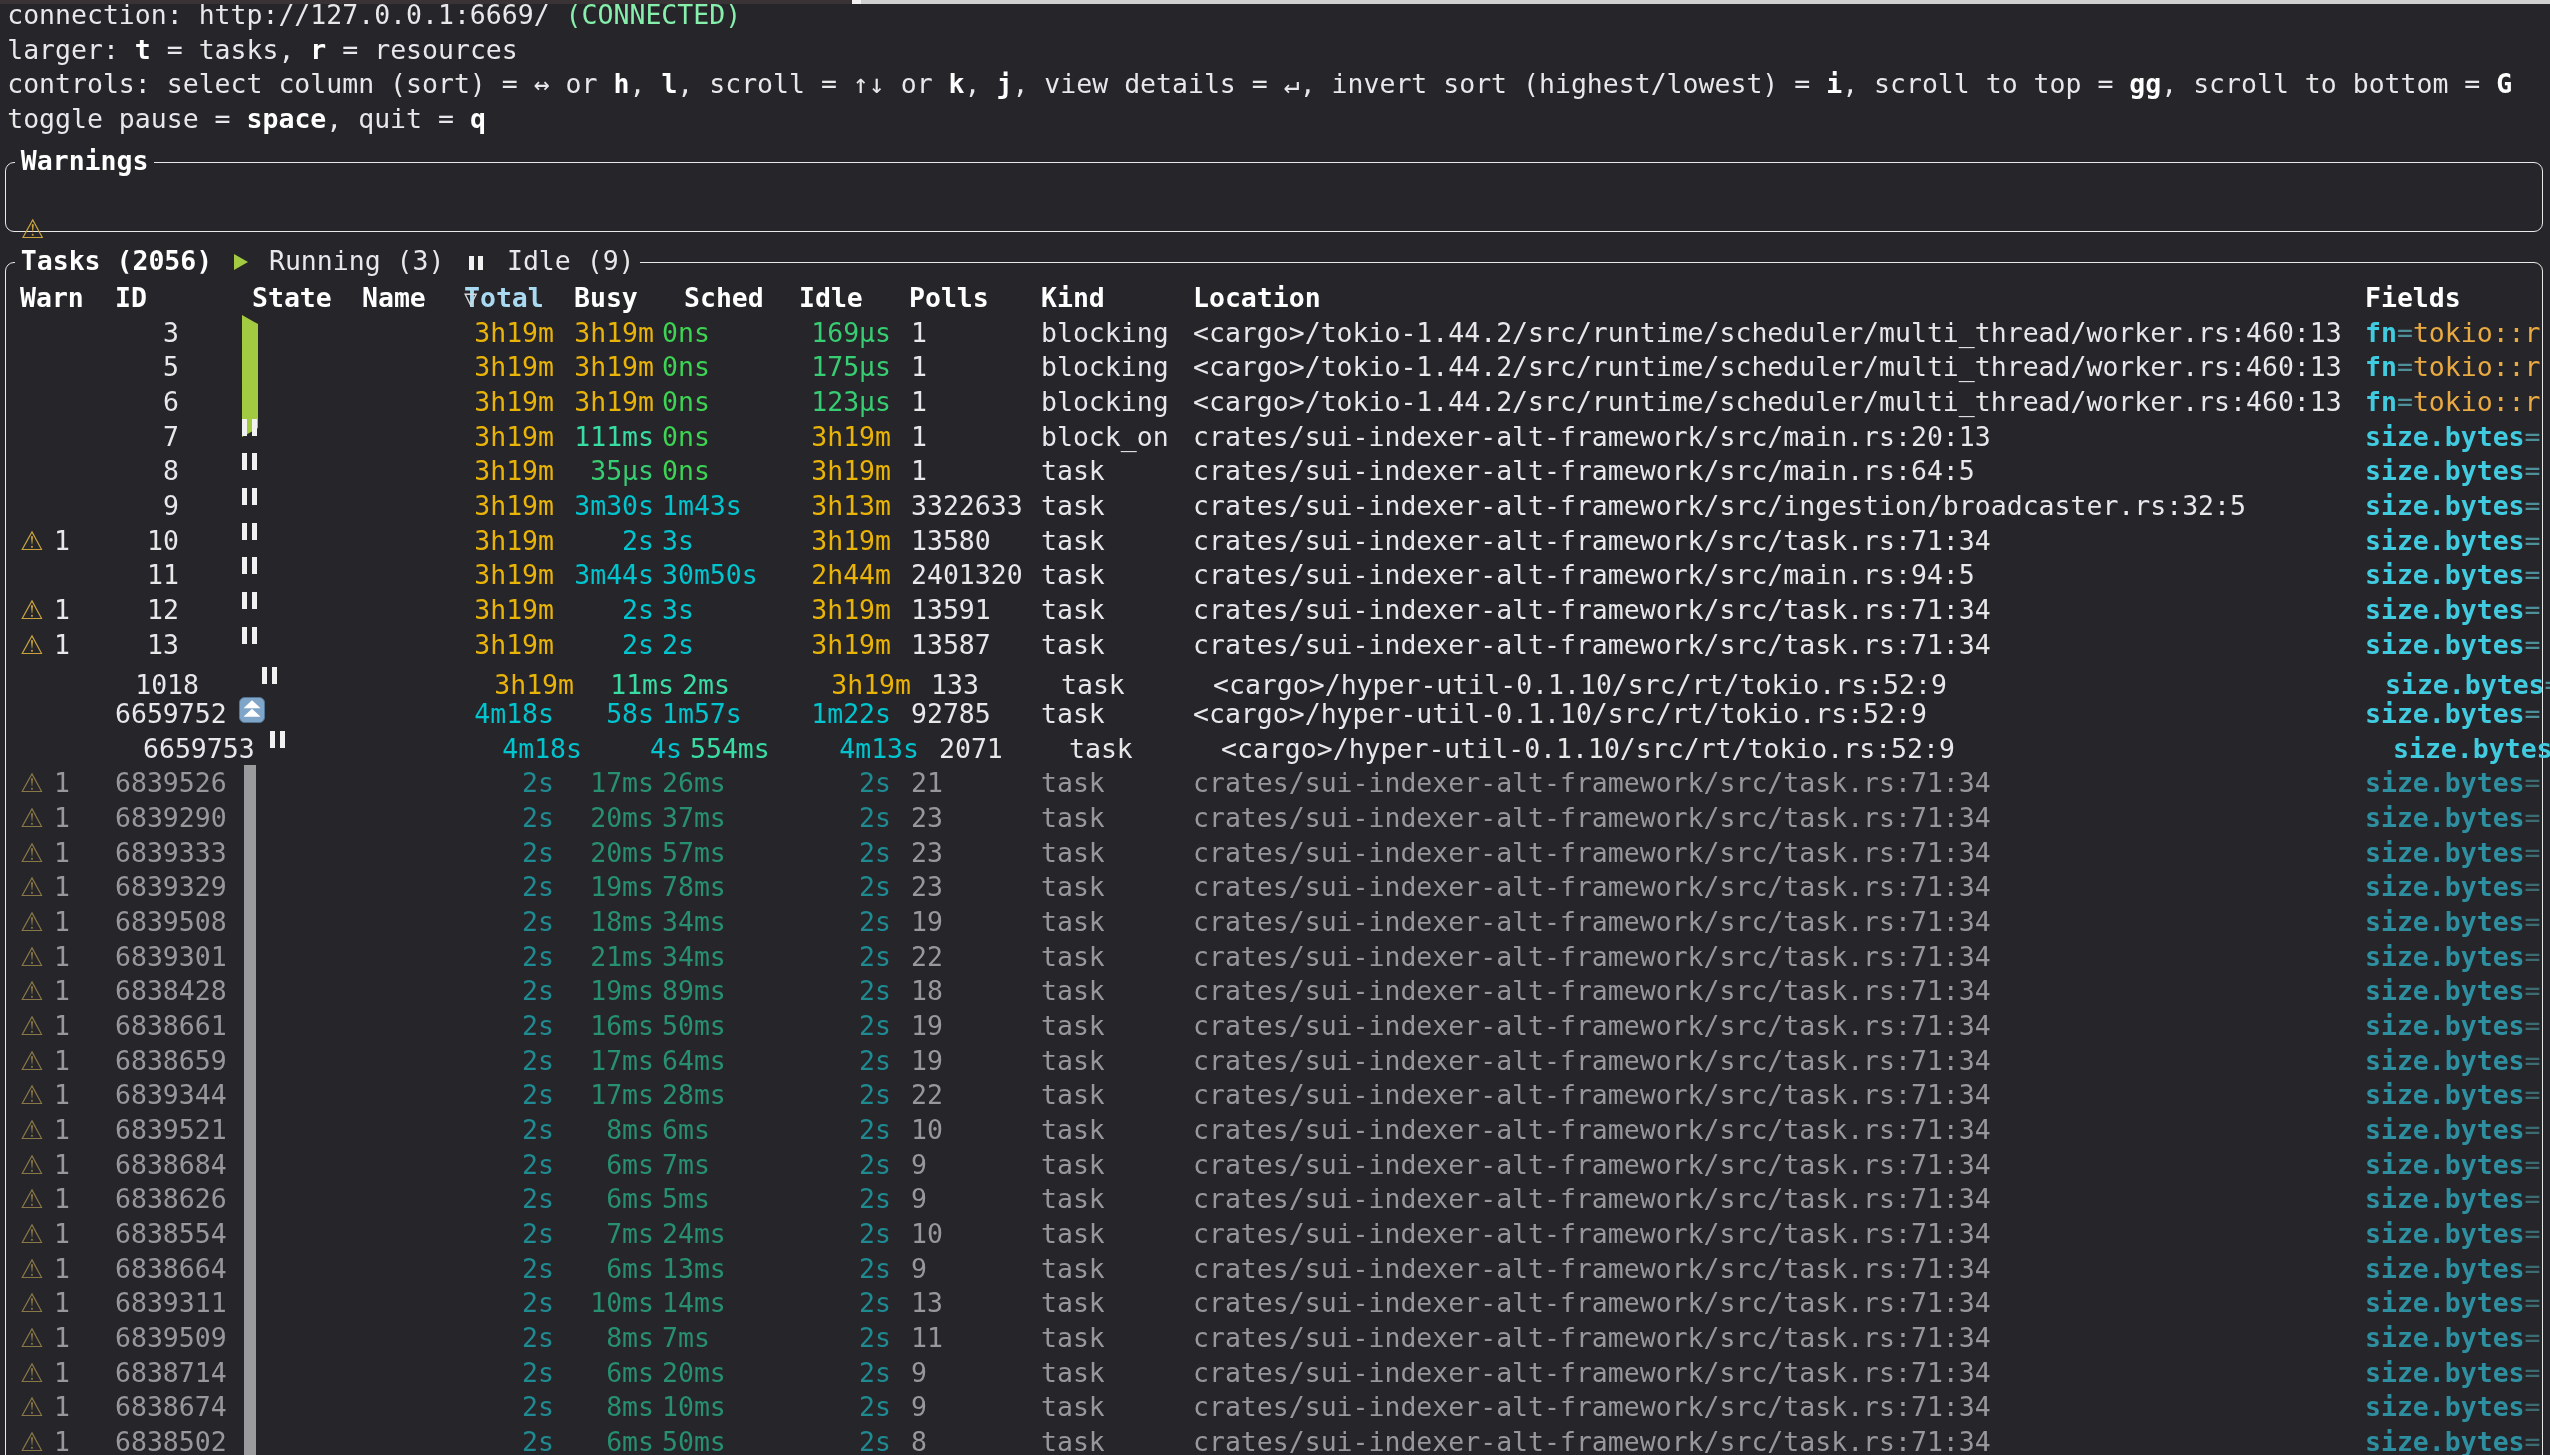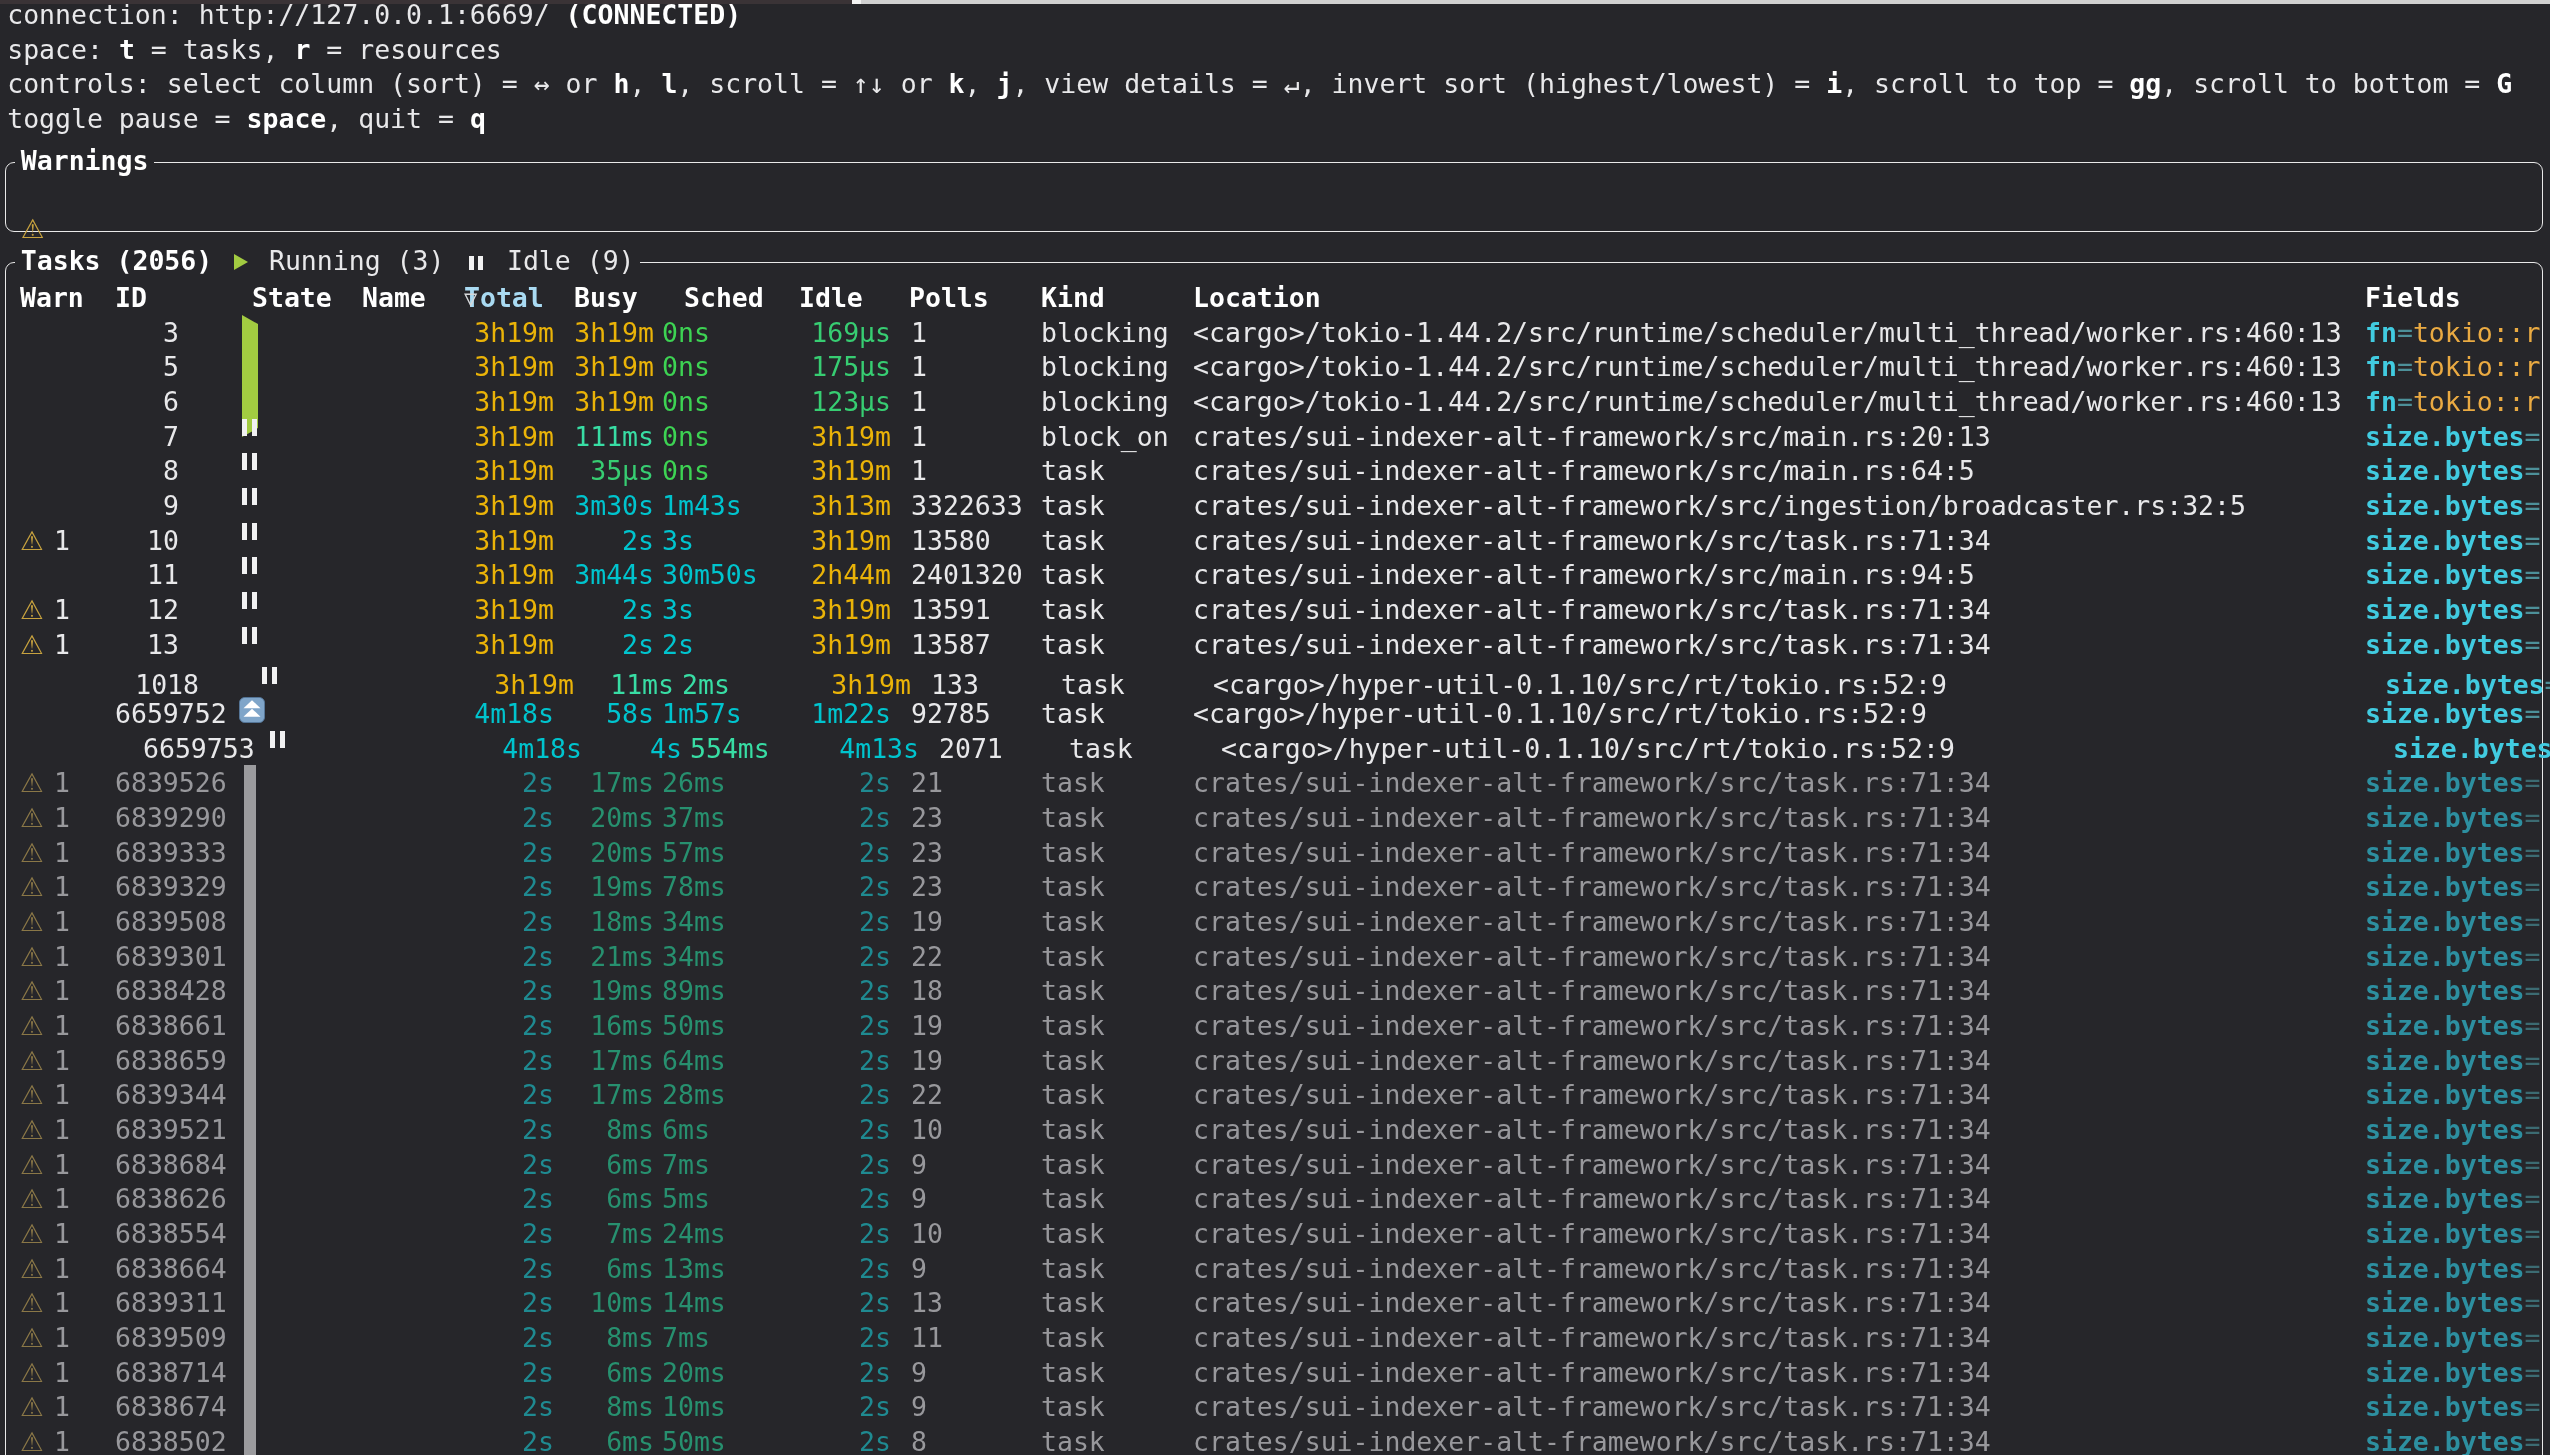--- a/index.html
+++ b/index.html
@@ -9,21 +9,21 @@
     font-family:"DejaVu Sans Mono", monospace;
     font-size:26.5px;color:#e8e8ea;
   }
   .abs{position:absolute}
   
   #topstrip{position:absolute;top:0;left:0;width:2550px;height:3.6px;background:#3a3336}
   #topstrip .thumb{position:absolute;top:0;height:3.6px}
   
   .hline{position:absolute;left:7.2px;height:35px;line-height:35px;white-space:pre}
   .hline .key{font-weight:bold;color:#ffffff}
-  .status-green{color:#ffffff;font-weight:bold}
+  .status-green{color:#86efac;font-weight:normal}
   
   .panel{position:absolute;border:1.8px solid #e9e9e9;border-radius:9px;background:transparent}
   .panel-title{position:absolute;top:-19px;left:9px;background:#26262a;padding:0 5.4px;
     height:34px;line-height:34px;white-space:pre;color:#e8e8ea}
   .panel-title .ttl{font-weight:bold;color:#ffffff}
   
   .mini-run{display:inline-block;width:0;height:0;border-left:14.4px solid #a2cb41;
     border-top:8.5px solid transparent;border-bottom:8.5px solid transparent;margin:0 5.4px 0 5.4px}
   .mini-pause{display:inline-block;position:relative;width:14.4px;height:15.3px;margin:0 7.2px 0 9px}
   .mini-pause::before,.mini-pause::after{content:"";position:absolute;top:0.9px;width:4.5px;height:14.4px;background:#f1f1f2}
@@ -78,21 +78,21 @@
 <body>
 
 <div id="topstrip">
   <div class="thumb" style="left:852px;width:9px;background:#f2f2f2"></div>
   <div class="thumb" style="left:861px;width:1689px;background:#d0d0d0"></div>
 </div>
 
 <div class="hline" style="top:-3px"><span>connection: </span><span>http://127.0.0.1:6669/</span><span> </span><span class="status-green">(CONNECTED)</span></div>
 
 <div id="helplines">
-    <div class="hline" style="top: 32px;"><span>space: </span><span class="key">t</span><span> = tasks, </span><span class="key">r</span><span> = resources</span></div>
+    <div class="hline" style="top: 32px;"><span>larger: </span><span class="key">t</span><span> = tasks, </span><span class="key">r</span><span> = resources</span></div>
     <div class="hline" style="top: 66px;"><span>controls: select column (sort) = </span><span>↔</span><span> or </span><span class="key">h</span><span>, </span><span class="key">l</span><span>, scroll = </span><span>↑↓</span><span> or </span><span class="key">k</span><span>, </span><span class="key">j</span><span>, view details = </span><span>↵</span><span>, invert sort (highest/lowest) = </span><span class="key">i</span><span>, scroll to top = </span><span class="key">gg</span><span>, scroll to bottom = </span><span class="key">G</span></div>
     <div class="hline" style="top: 101px;"><span>toggle pause = </span><span class="key">space</span><span>, quit = </span><span class="key">q</span></div>
   </div>
 
 <div class="panel" style="top:162px;left:5.4px;width:2536px;height:68px">
   <div class="panel-title"><span class="ttl">Warnings</span></div>
   <div class="abs" style="top:15.3px;left:0;width:100%;height:34px;line-height:34px;white-space:pre">
     <span class="warn-ic abs" style="left:14.4px">⚠</span>
     <span class="abs" style="left:48px">738 tasks are 1024 bytes or larger</span>
   </div>

